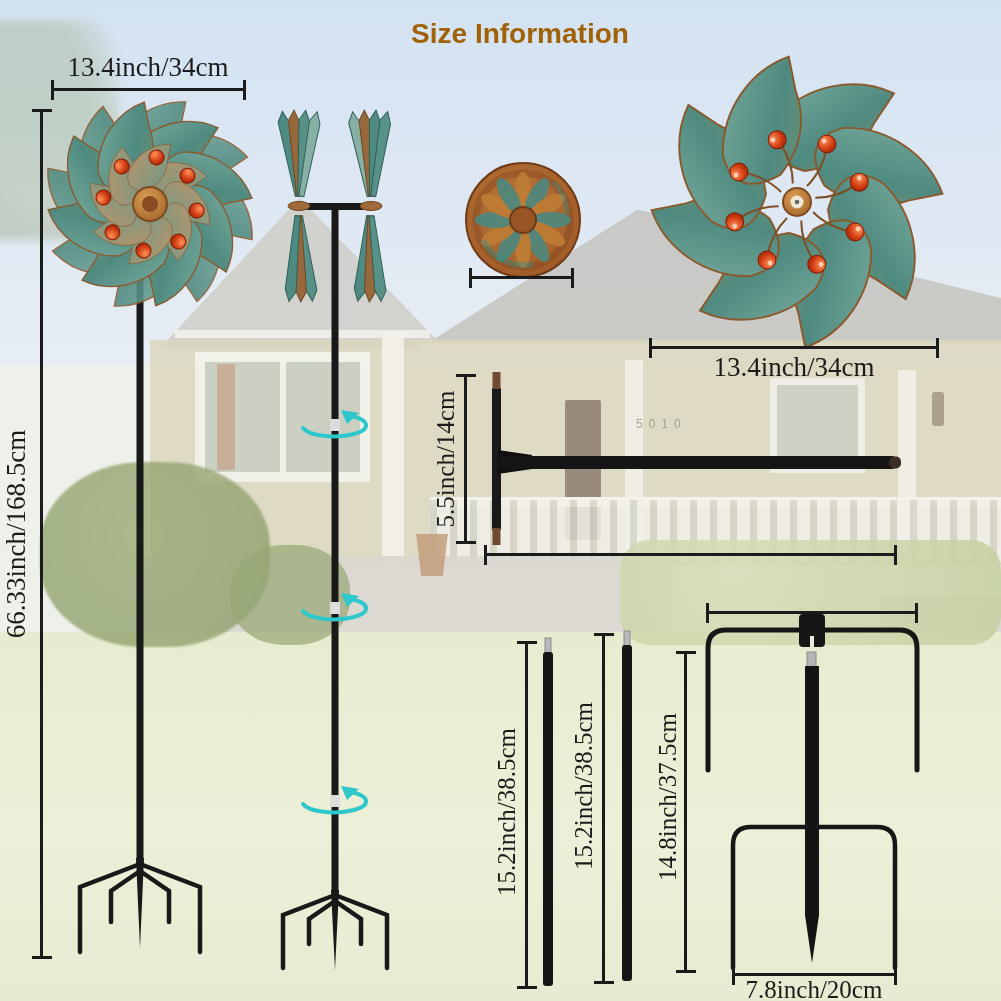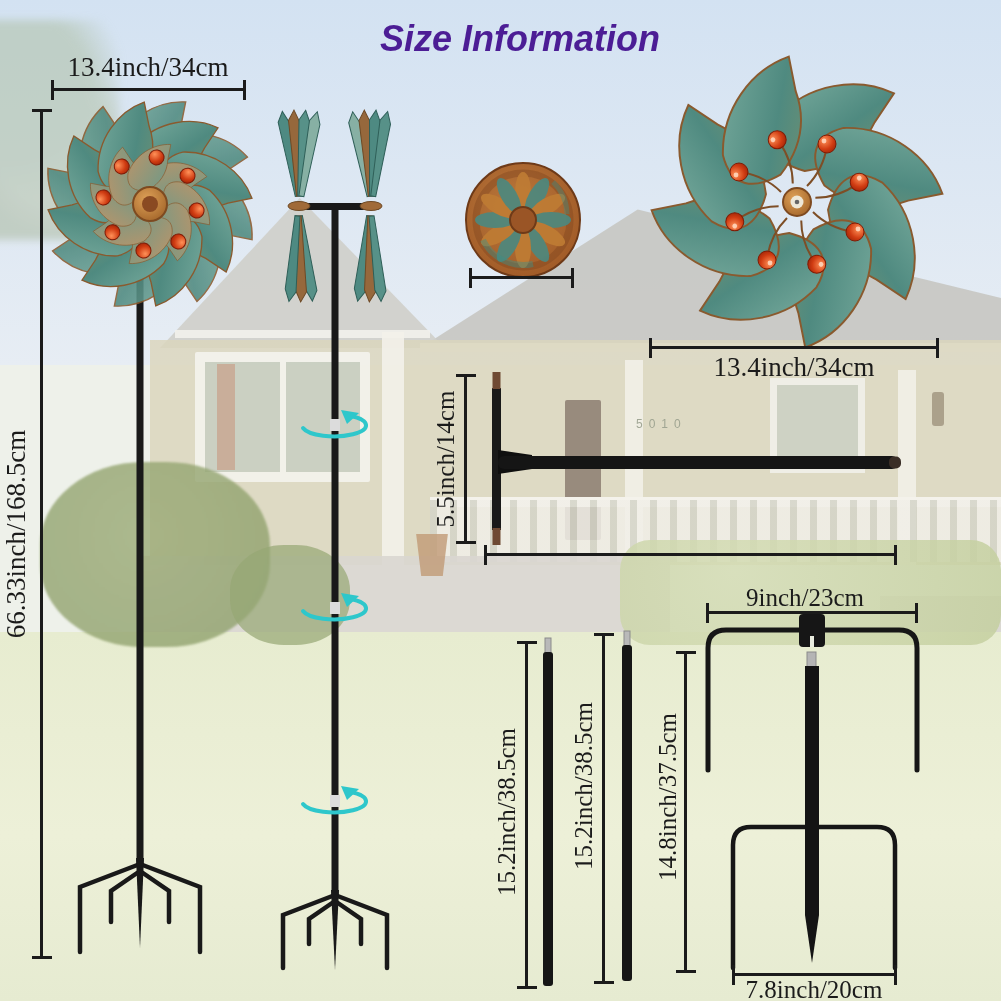--- a/index.html
+++ b/index.html
@@ -47,22 +47,22 @@
         background:radial-gradient(circle at 45% 40%,#9cab77,#8ea06c);opacity:.8;filter:blur(1px);}
   .hedgeL2{left:230px;top:545px;width:120px;height:100px;border-radius:45%;background:#96a673;opacity:.7;}
   .hedgeR{left:620px;top:540px;width:381px;height:105px;border-radius:30px;
         background:radial-gradient(circle at 30% 30%,#d4dcb4,#c4cf9f);opacity:.85;}
   .pot{left:414px;top:534px;width:36px;height:42px;background:#c09a76;opacity:.8;
         clip-path:polygon(6% 0,94% 0,80% 100%,20% 100%);}
   .housenum{left:636px;top:417px;font:12px "Liberation Sans",sans-serif;color:#9aa08e;
         letter-spacing:6px;opacity:.9;}
   
   .title{position:absolute;left:350px;top:18px;width:340px;text-align:center;
-         font-family:"Liberation Sans",sans-serif;font-weight:bold;font-style:italic;
-         font-size:36px;color:#4c1d95;}
+         font-family:"Liberation Sans",sans-serif;font-weight:bold;
+         font-size:28px;color:#a16207;}
   
   .mh{position:absolute;height:0;border-top:3px solid var(--ink);}
   .mh i{position:absolute;width:3px;height:20px;top:-11px;background:var(--ink);}
   .mh .tl{left:-1px}.mh .tr{right:-1px}
   .mv{position:absolute;width:0;border-left:3px solid var(--ink);}
   .mv i{position:absolute;height:3px;width:20px;left:-11px;background:var(--ink);}
   .mv .tt{top:-1px}.mv .tb{bottom:-1px}
   .lbl{position:absolute;font-size:27px;color:var(--ink);text-align:center;
        white-space:nowrap;line-height:28px;}
   .rot{transform:rotate(-90deg);width:230px;height:30px;}
@@ -433,19 +433,18 @@
     </div>
   <div class="mh" style="left:733px;top:973px;width:163px">
       <i class="tl"></i>
       <i class="tr"></i>
     </div>
 
   <div class="lbl" style="left:28px;top:53px;width:240px">13.4inch/34cm</div>
   <div class="lbl rot" style="left:-98px;top:519px">66.33inch/168.5cm</div>
   <div class="lbl" style="left:674px;top:353px;width:240px">13.4inch/34cm</div>
   <div class="lbl rot sm" style="left:332px;top:444px">5.5inch/14cm</div>
-  <div class="lbl sm" style="left:685px;top:584px;width:240px">9inch/23cm</div>
   <div class="lbl rot sm" style="left:393px;top:797px">15.2inch/38.5cm</div>
   <div class="lbl rot sm" style="left:470px;top:771px">15.2inch/38.5cm</div>
   <div class="lbl rot sm" style="left:554px;top:782px">14.8inch/37.5cm</div>
   <div class="lbl sm" style="left:694px;top:976px;width:240px">7.8inch/20cm</div>
 
 </div>
 
 </body></html>

